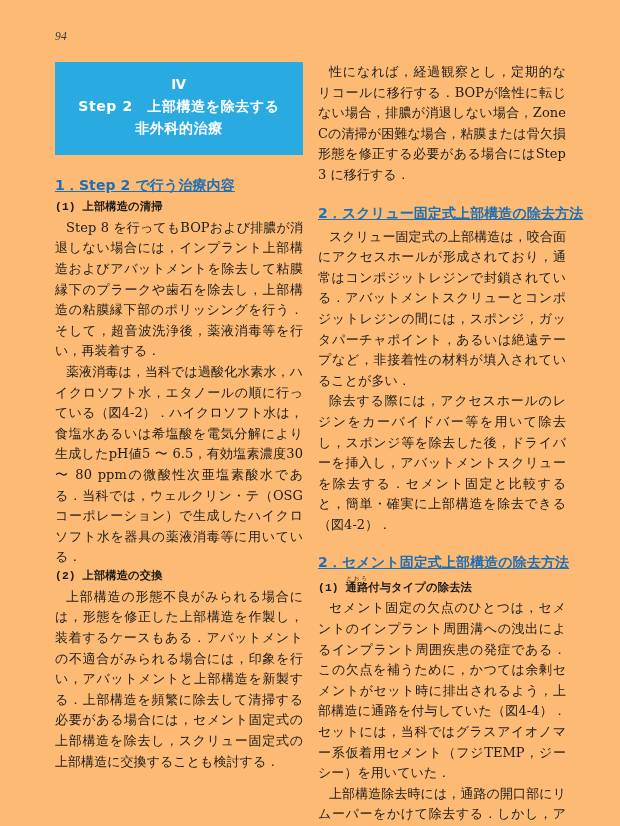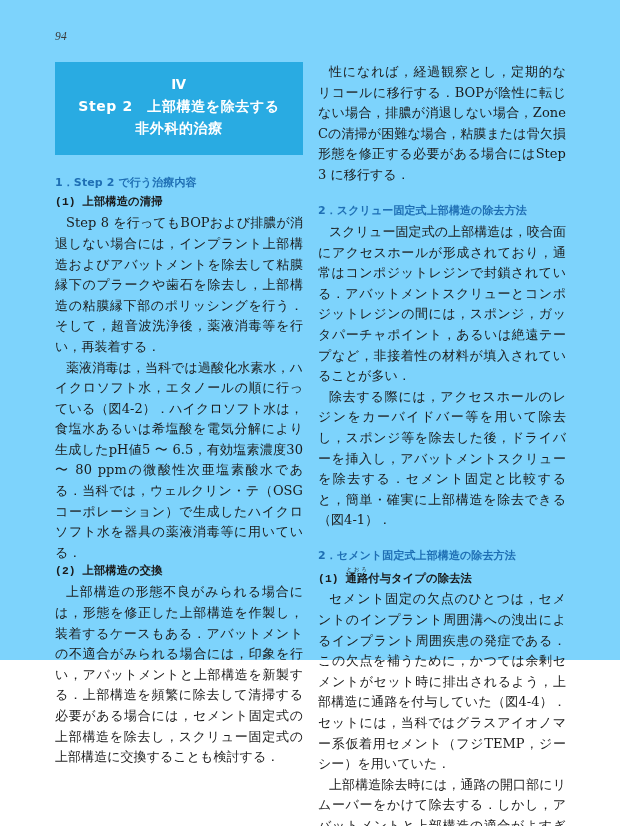--- a/index.html
+++ b/index.html
@@ -13,22 +13,22 @@
   body {
     font-family: "Liberation Serif", "DejaVu Serif", serif;
     position: relative;
     overflow: hidden;
   }
 
   .page {
     position: absolute;
     inset: 0;
     width: 620px;
-    height: 660px;
-    background: #7dd3fc;
+    height: 826px;
+    background: #fdba74;
   }
 
   
   .folio {
     position: absolute;
     left: 55px;
     top: 30px;
     font-family: "Liberation Serif", "DejaVu Serif", serif;
     font-style: italic;
     font-size: 11.5px;
@@ -73,26 +73,27 @@
     font-size: 14px;
     line-height: 1.62;
     letter-spacing: 0.6px;
     white-space: pre;
   }
 
   
   .h-section {
     font-family: "DejaVu Sans", "Liberation Sans", sans-serif;
     font-weight: bold;
-    font-size: 11px;
+    font-size: 14px;
     color: #1f6fb4;
     letter-spacing: 0.1px;
     line-height: 1.5;
     margin-bottom: 3px;
     white-space: nowrap;
+    text-decoration: underline;
   }
   .h-sub {
     font-family: Liberation Mono, monospace;
     font-weight: bold;
     font-size: 11.3px;
     color: #1a1a1a;
     letter-spacing: 0.1px;
     line-height: 1.5;
     margin-bottom: 2px;
     white-space: nowrap;
@@ -148,21 +149,21 @@
     </div>
 
     <div class="col col-right">
 
       <p class="body">性になれば，経過観察とし，定期的なリコールに移行する．BOPが陰性に転じない場合，排膿が消退しない場合，Zone Cの清掃が困難な場合，粘膜または骨欠損形態を修正する必要がある場合にはStep 3 に移行する．</p>
 
       <div class="gap-lg"></div>
 
       <div class="h-section">2．スクリュー固定式上部構造の除去方法</div>
       <p class="body">スクリュー固定式の上部構造は，咬合面にアクセスホールが形成されており，通常はコンポジットレジンで封鎖されている．アバットメントスクリューとコンポジットレジンの間には，スポンジ，ガッタパーチャポイント，あるいは絶遠テープなど，非接着性の材料が填入されていることが多い．</p>
-      <p class="body">除去する際には，アクセスホールのレジンをカーバイドバー等を用いて除去し，スポンジ等を除去した後，ドライバーを挿入し，アバットメントスクリューを除去する．セメント固定と比較すると，簡単・確実に上部構造を除去できる（図4‐1）．</p>
+      <p class="body">除去する際には，アクセスホールのレジンをカーバイドバー等を用いて除去し，スポンジ等を除去した後，ドライバーを挿入し，アバットメントスクリューを除去する．セメント固定と比較すると，簡単・確実に上部構造を除去できる（図4‐2）．</p>
 
       <div class="gap-lg"></div>
 
       <div class="h-section">2．セメント固定式上部構造の除去方法</div>
 
       <div class="h-sub has-ruby">
         <span>(1) </span><ruby><span>通路</span><rt>とおろ</rt></ruby><span>付与タイプの除去法</span>
       </div>
 
       <p class="body">セメント固定の欠点のひとつは，セメントのインプラント周囲溝への洩出によるインプラント周囲疾患の発症である．この欠点を補うために，かつては余剰セメントがセット時に排出されるよう，上部構造に通路を付与していた（図4‐4）．セットには，当科ではグラスアイオノマー系仮着用セメント（フジTEMP，ジーシー）を用いていた．</p>

